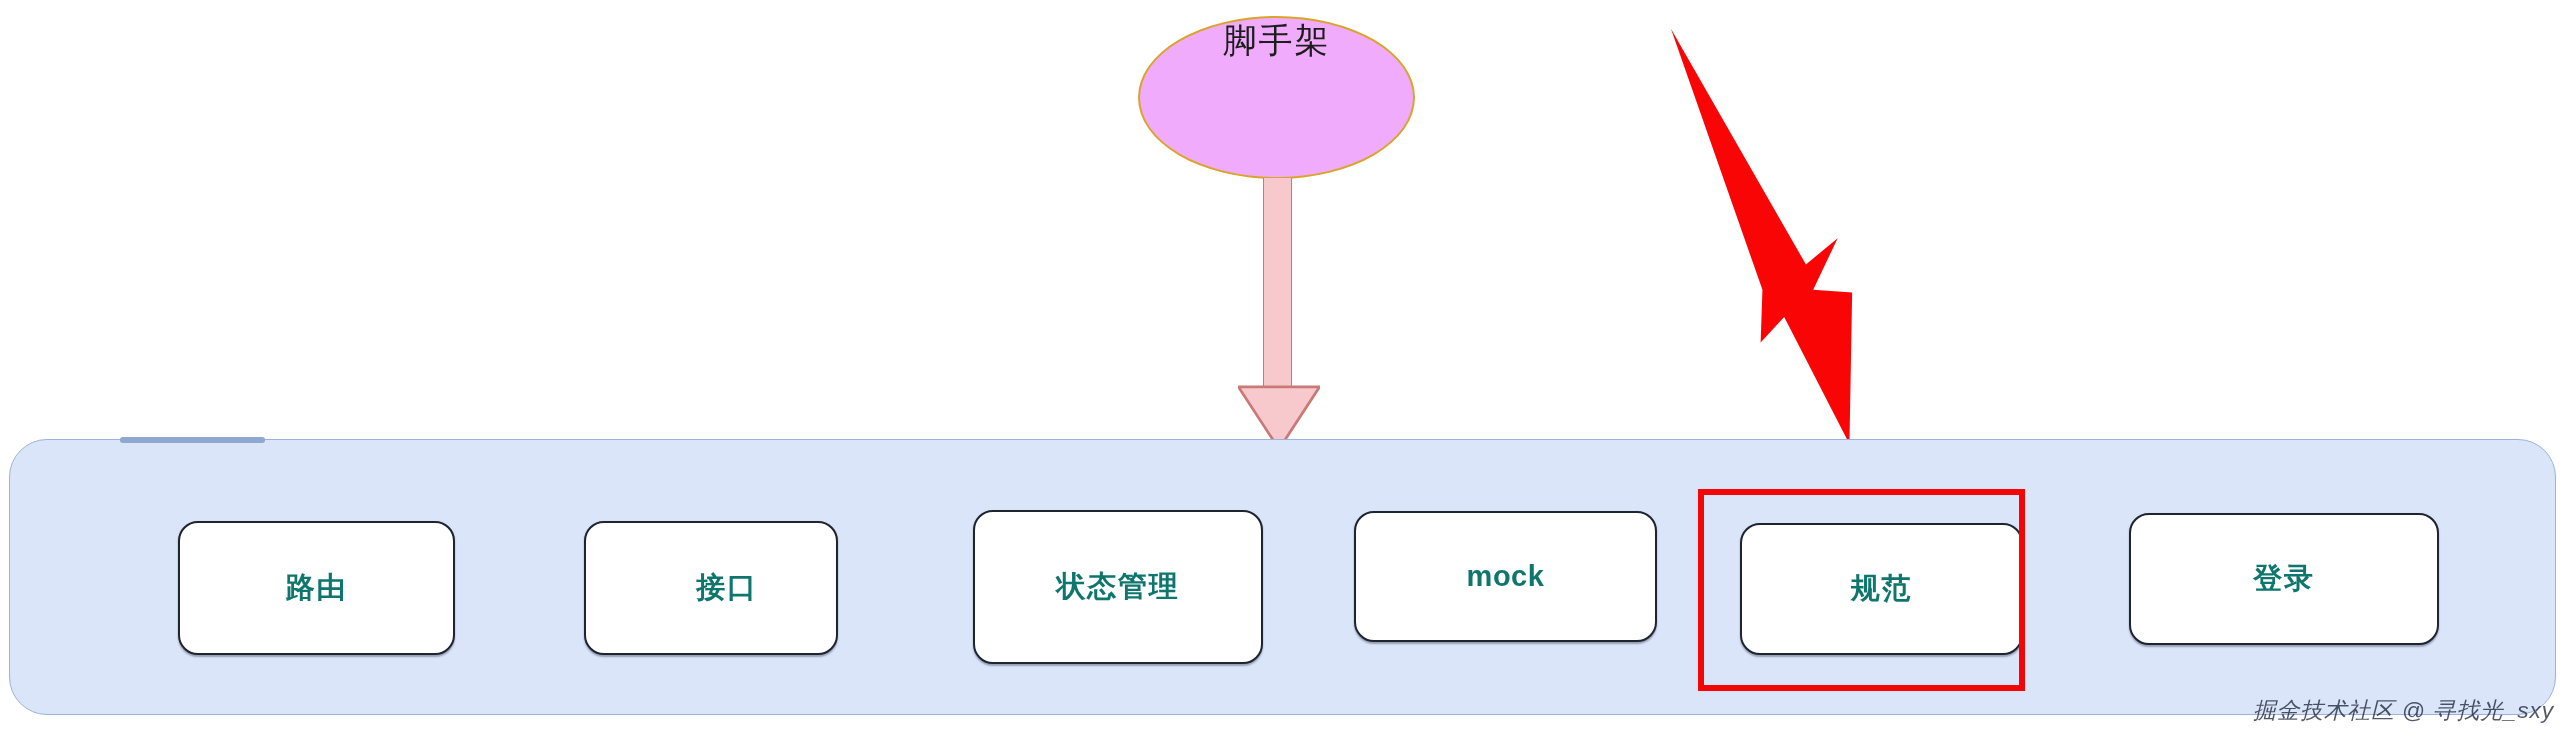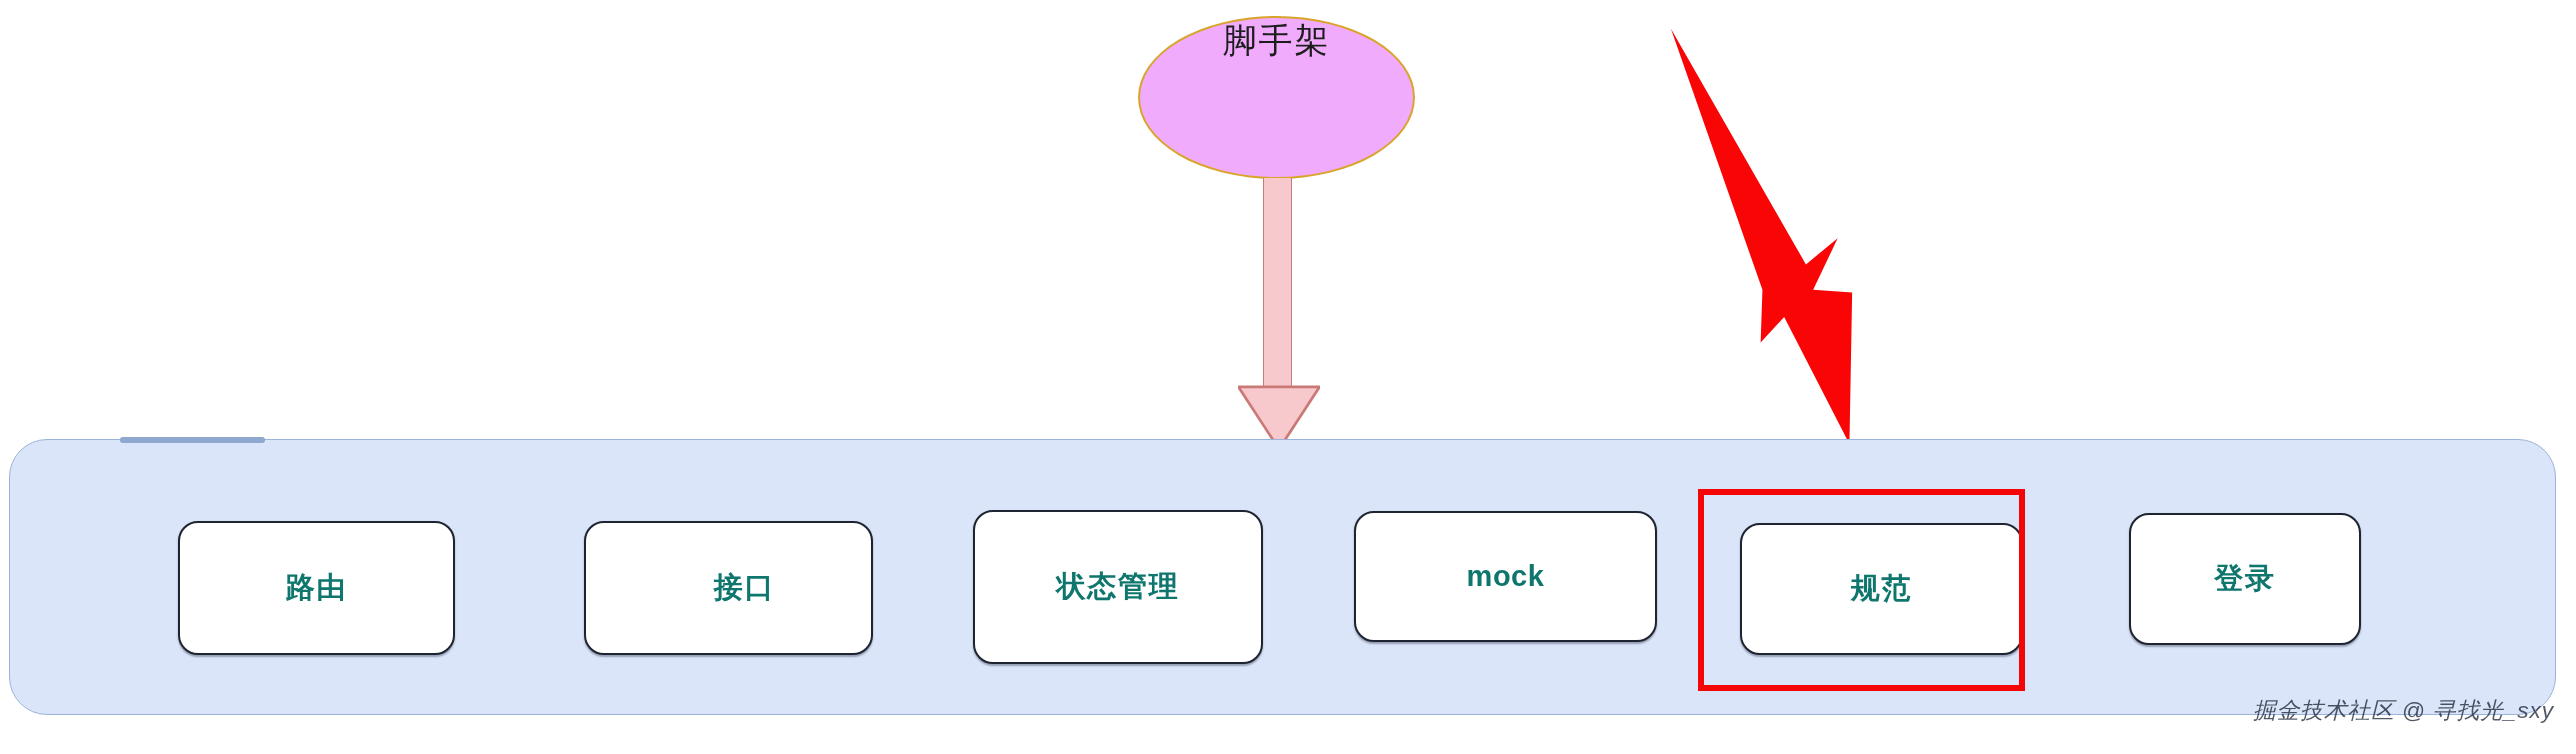--- a/index.html
+++ b/index.html
@@ -116,25 +116,25 @@
     color: #0f766e;
     letter-spacing: 1.8px;
     white-space: nowrap;
     font-weight: bold;
   }
   .leaf-label.latin {
     letter-spacing: 0.5px;
   }
 
   #box-0 { left: 178px;  top: 521px; width: 277px; height: 134px; }
-  #box-1 { left: 584px;  top: 521px; width: 289px; height: 134px; padding-left: 32px; }
+  #box-1 { left: 584px;  top: 521px; width: 254px; height: 134px; padding-left: 32px; }
   #box-2 { left: 973px; top: 510px; width: 290px; height: 154px; }
   #box-3 { left: 1354px; top: 511px; width: 303px; height: 131px; }
   #box-4 { left: 1740px; top: 523px; width: 283px; height: 132px; }
-  #box-5 { left: 2129px; top: 513px; width: 232px; height: 132px; }
+  #box-5 { left: 2129px; top: 513px; width: 310px; height: 132px; }
 
   
   .red-highlight {
     position: absolute;
     left: 1698px;
     top: 489px;
     width: 327px;
     height: 202px;
     border: 6.3px solid #f50606;
     box-sizing: border-box;

